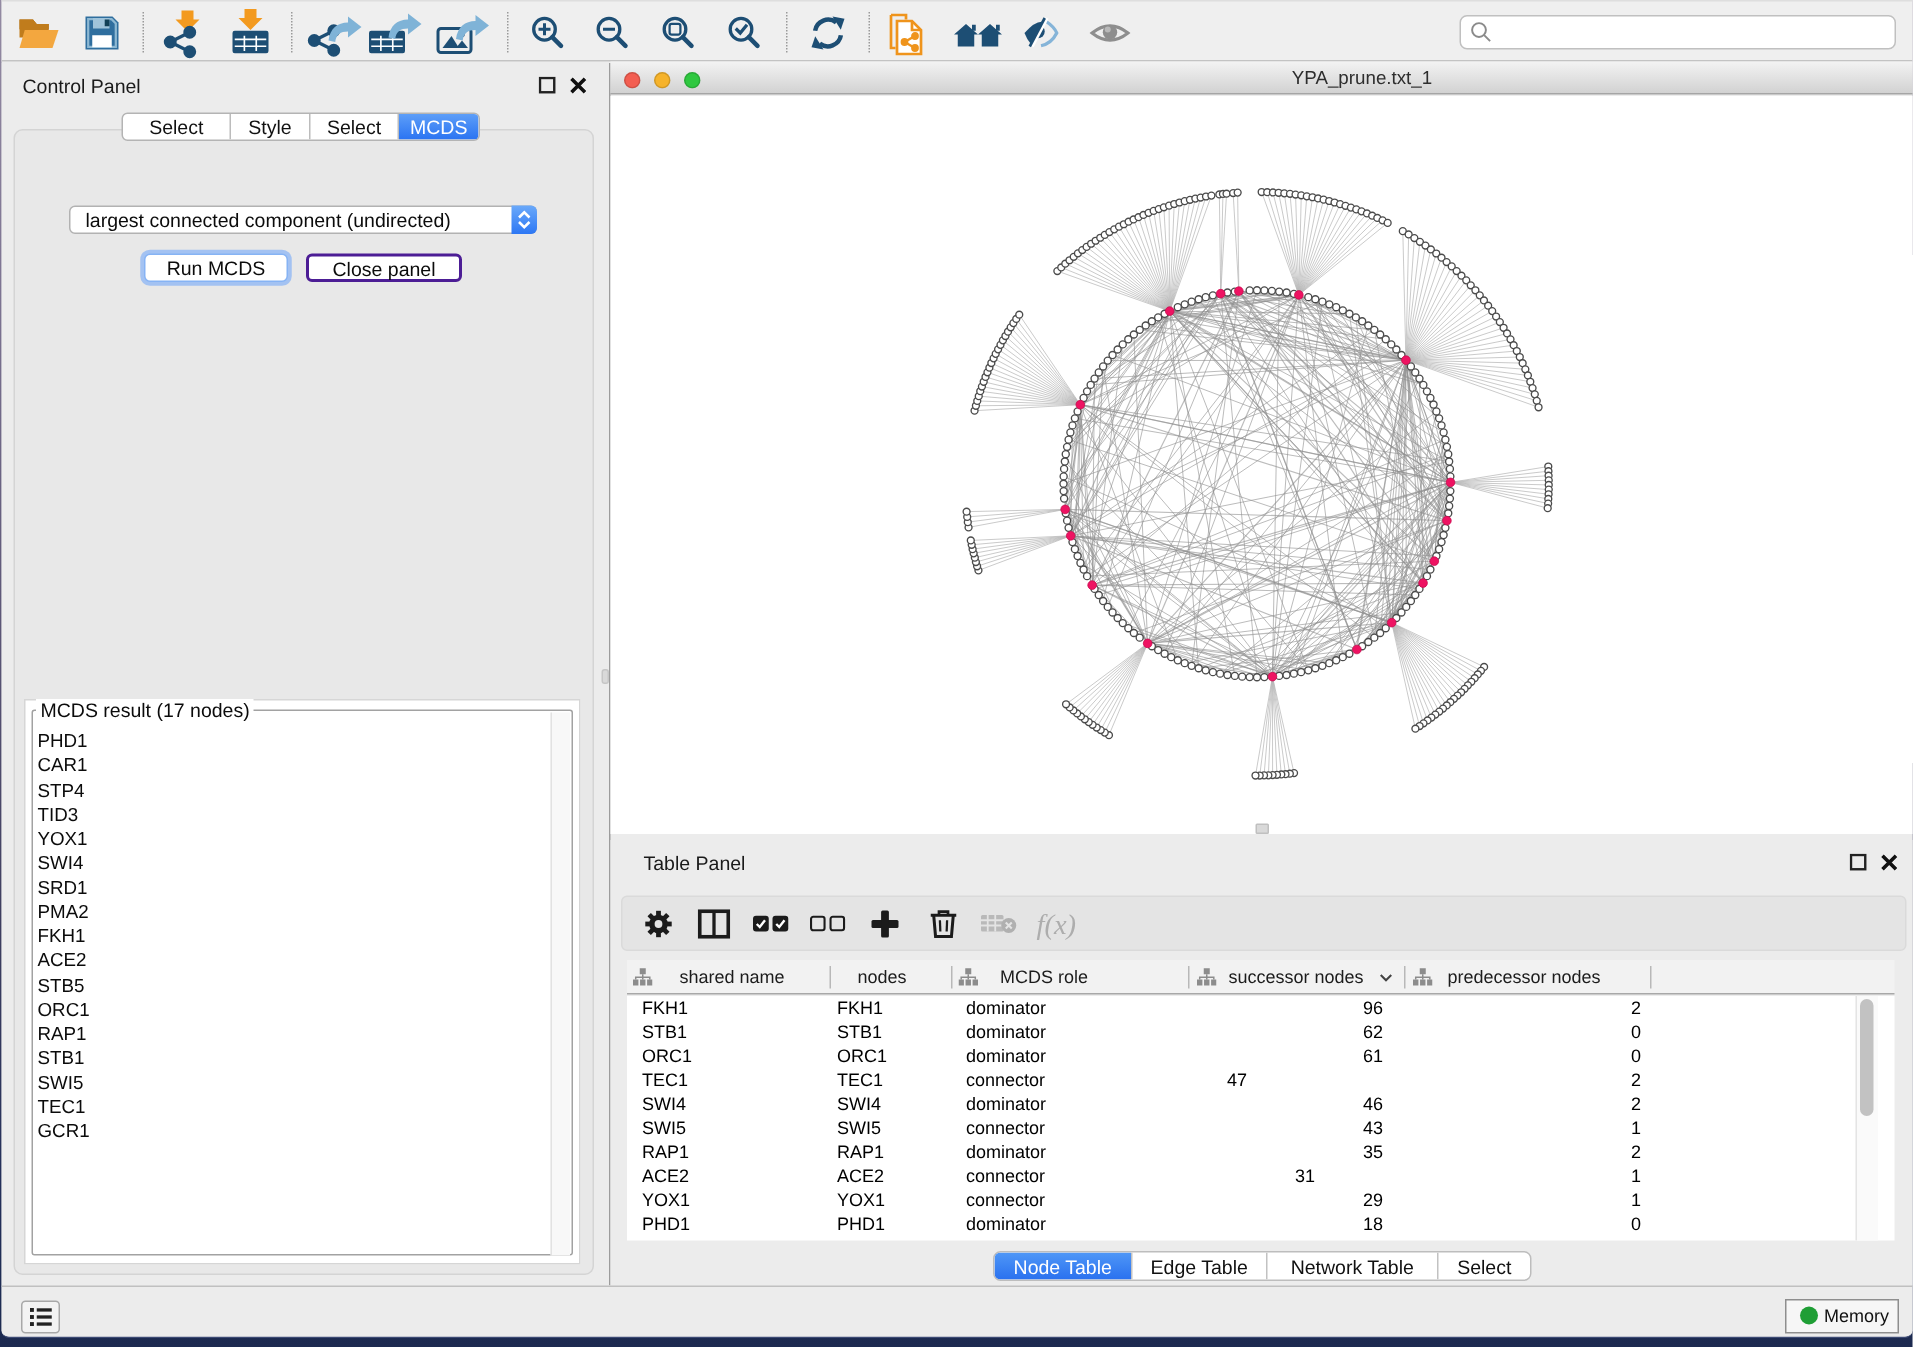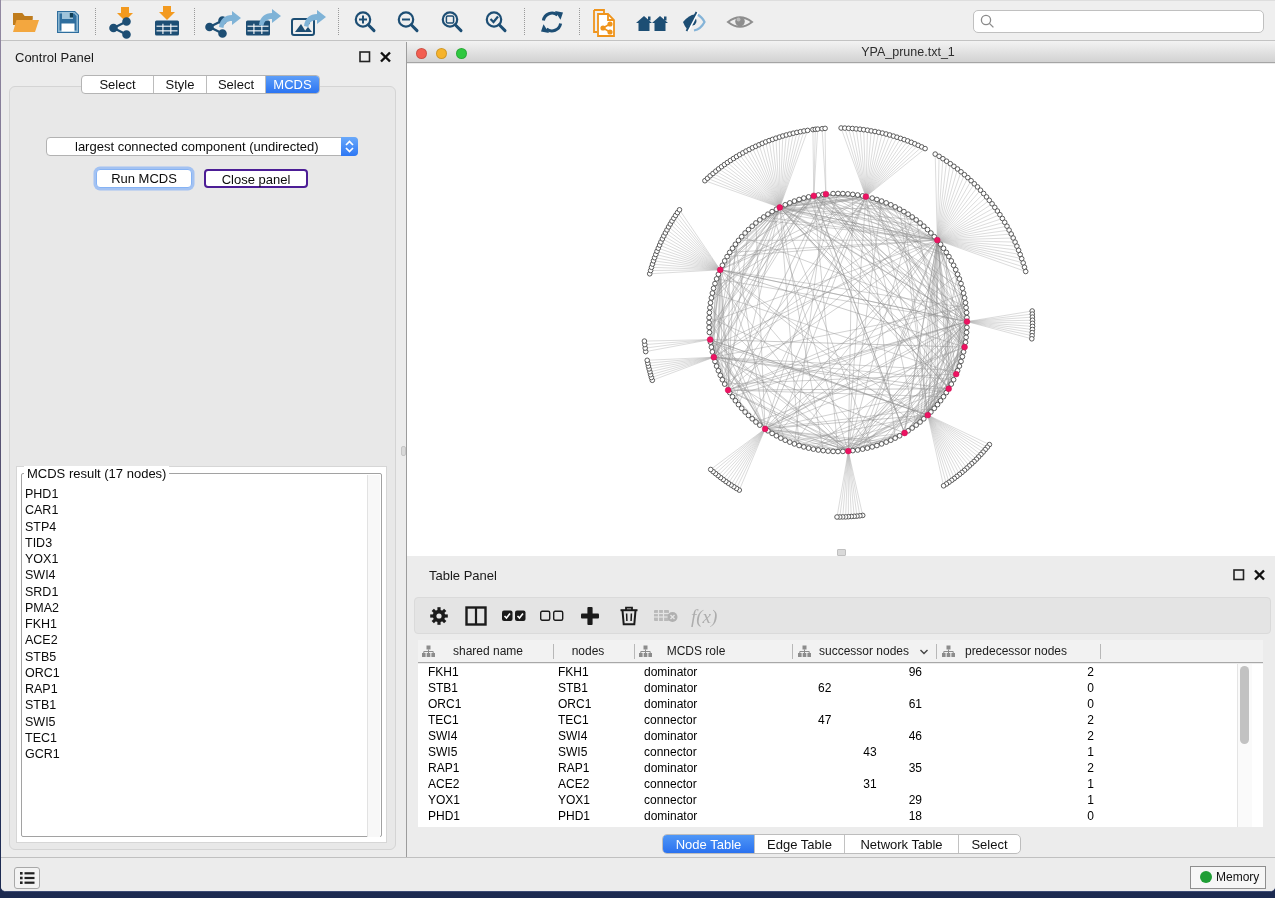--- a/index.html
+++ b/index.html
@@ -13,21 +13,21 @@
 
 .lpanel{position:absolute;left:0;top:42px;width:405px;height:815px;background:#ececec}
 .vdiv{position:absolute;left:405px;top:42px;width:1px;height:815px;background:#9c9c9c}
 .ptitle{font-size:13px;color:#1a1a1a}
 .tabpane{position:absolute;left:8px;top:44px;width:387px;height:764px;background:#e8e8e8;border:1px solid #d4d4d4;border-radius:6px}
 .tabs{position:absolute;left:80px;top:33px;height:19px;display:flex;border:1px solid #b4b4b4;border-radius:4px;background:#fff;overflow:hidden}
 .tab{font-size:13px;color:#111;text-align:center;line-height:17px;border-right:1px solid #bcbcbc}
 .tab:last-child{border-right:none}
 .tab.sel{background:linear-gradient(#5d9ef8,#2b74f2);color:#fff}
 .optlabel{position:absolute;left:0;top:71px;width:402px;text-align:center;font-size:13px;color:#0b0b0b}
-.select{position:absolute;left:45px;top:95px;width:312px;height:19px;background:#fff;border:1px solid #b2b2b2;border-radius:4px;font-size:13px;color:#0b0b0b;line-height:17px;padding-left:28px}
+.select{position:absolute;left:45px;top:95px;width:312px;height:19px;background:#fff;border:1px solid #b2b2b2;border-radius:4px;font-size:13px;color:#0b0b0b;line-height:17px;padding-left:10px}
 .stepper{position:absolute;right:-1px;top:-1px;width:17px;height:19px;border-radius:0 4px 4px 0;background:linear-gradient(#6aa9fa,#2d77f4)}
 .btn{position:absolute;top:127px;height:19px;background:#fff;border:2px solid #4c1d95;border-radius:4px;font-size:13px;color:#0b0b0b;text-align:center;line-height:17px}
 .btn.focus{border:1px solid #86b3f4;box-shadow:0 0 0 2.5px rgba(116,169,248,.6)}
 .listwrap{position:absolute;left:15px;top:424px;width:371px;height:377px;background:#fff;border:1px solid #d6d6d6}
 .fieldset{position:absolute;left:4px;top:6px;width:361px;height:364px;border:1px solid #a2a2a2;border-radius:2px}
 .legend{position:absolute;left:2px;top:-8px;background:#fff;padding:0 3px;font-size:13px;color:#0b0b0b}
 .mlist{position:absolute;left:3px;top:12px;font-size:12.5px;color:#0b0b0b;line-height:16.25px}
 .ltrack{position:absolute;right:1px;top:1px;width:13px;height:362px;background:#f8f8f8;border-left:1px solid #e2e2e2}
 
 .ntitle{position:absolute;left:406px;top:41px;width:869px;height:22px;background:linear-gradient(#f3f3f3,#d2d2d2);border-bottom:1px solid #a5a5a5}
@@ -1205,41 +1205,41 @@
  </div>
  <div class="tbody">
         <div class="trow" style="left:10px;top:0px;width:120px">FKH1</div>
         <div class="trow" style="left:140px;top:0px;width:70px">FKH1</div>
         <div class="trow" style="left:226px;top:0px;width:150px">dominator</div>
         <div class="trow" style="left:400px;top:0px;width:104px;text-align:right">96</div>
         <div class="trow" style="left:580px;top:0px;width:96px;text-align:right">2</div>
         <div class="trow" style="left:10px;top:16px;width:120px">STB1</div>
         <div class="trow" style="left:140px;top:16px;width:70px">STB1</div>
         <div class="trow" style="left:226px;top:16px;width:150px">dominator</div>
-        <div class="trow" style="left:400px;top:16px;width:104px;">62</div>
+        <div class="trow" style="left:400px;top:16px;width:104px;text-align:right">62</div>
         <div class="trow" style="left:580px;top:16px;width:96px;text-align:right">0</div>
         <div class="trow" style="left:10px;top:32px;width:120px">ORC1</div>
         <div class="trow" style="left:140px;top:32px;width:70px">ORC1</div>
         <div class="trow" style="left:226px;top:32px;width:150px">dominator</div>
         <div class="trow" style="left:400px;top:32px;width:104px;text-align:right">61</div>
         <div class="trow" style="left:580px;top:32px;width:96px;text-align:right">0</div>
         <div class="trow" style="left:10px;top:48px;width:120px">TEC1</div>
         <div class="trow" style="left:140px;top:48px;width:70px">TEC1</div>
         <div class="trow" style="left:226px;top:48px;width:150px">connector</div>
         <div class="trow" style="left:400px;top:48px;width:104px;text-align:left">47</div>
         <div class="trow" style="left:580px;top:48px;width:96px;text-align:right">2</div>
         <div class="trow" style="left:10px;top:64px;width:120px">SWI4</div>
         <div class="trow" style="left:140px;top:64px;width:70px">SWI4</div>
         <div class="trow" style="left:226px;top:64px;width:150px">dominator</div>
         <div class="trow" style="left:400px;top:64px;width:104px;text-align:right">46</div>
         <div class="trow" style="left:580px;top:64px;width:96px;text-align:right">2</div>
         <div class="trow" style="left:10px;top:80px;width:120px">SWI5</div>
         <div class="trow" style="left:140px;top:80px;width:70px">SWI5</div>
         <div class="trow" style="left:226px;top:80px;width:150px">connector</div>
-        <div class="trow" style="left:400px;top:80px;width:104px;text-align:center">43</div>
+        <div class="trow" style="left:400px;top:80px;width:104px;text-align:right">43</div>
         <div class="trow" style="left:580px;top:80px;width:96px;text-align:right">1</div>
         <div class="trow" style="left:10px;top:96px;width:120px">RAP1</div>
         <div class="trow" style="left:140px;top:96px;width:70px">RAP1</div>
         <div class="trow" style="left:226px;top:96px;width:150px">dominator</div>
         <div class="trow" style="left:400px;top:96px;width:104px;text-align:right">35</div>
         <div class="trow" style="left:580px;top:96px;width:96px;text-align:right">2</div>
         <div class="trow" style="left:10px;top:112px;width:120px">ACE2</div>
         <div class="trow" style="left:140px;top:112px;width:70px">ACE2</div>
         <div class="trow" style="left:226px;top:112px;width:150px">connector</div>
         <div class="trow" style="left:400px;top:112px;width:104px;text-align:center">31</div>

